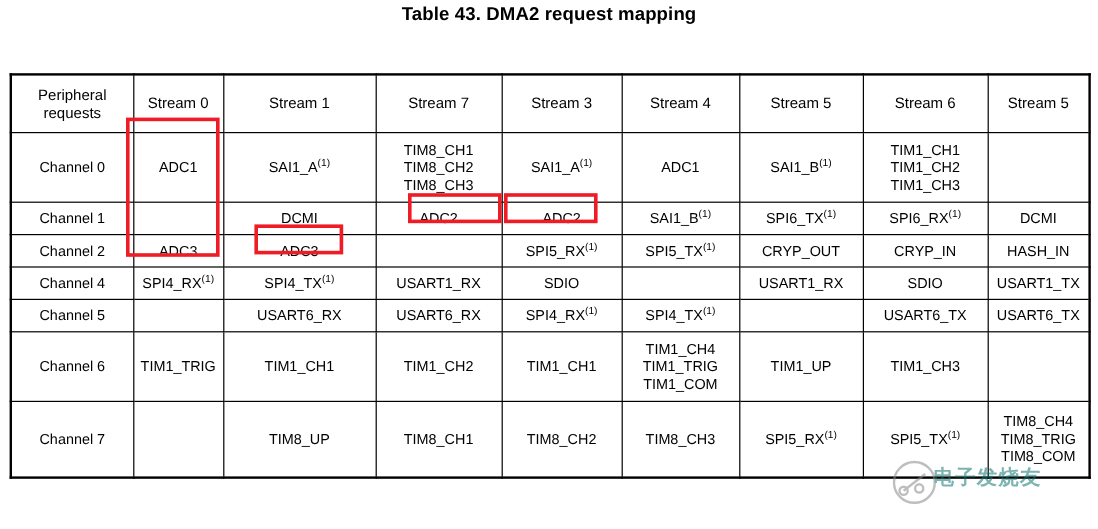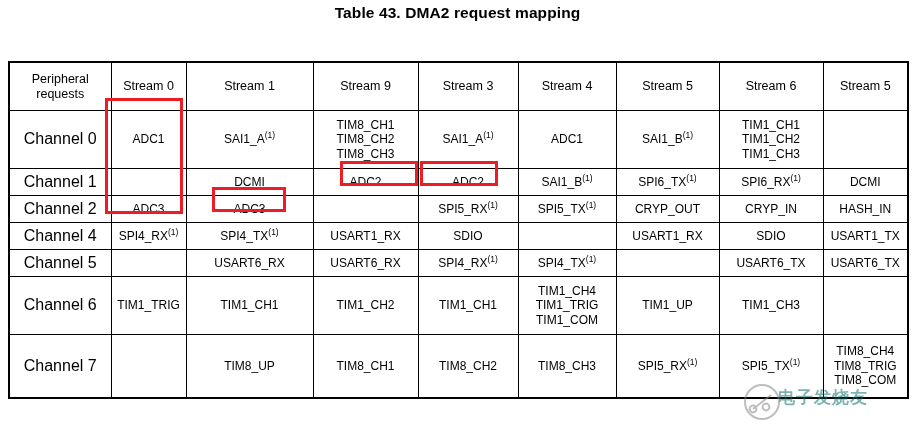--- a/index.html
+++ b/index.html
@@ -80,21 +80,21 @@
   }
 
   thead th.col-periph {
     line-height: 15px;
     white-space: normal;
   }
 
   td.rowhead {
     text-align: left;
     padding-left: 9px;
-    font-size: 16px;
+    font-size: 12px;
   }
 
   
   col.c0 { width: 102px; }
   col.c1 { width: 75px; }
   col.c2 { width: 127px; }
   col.c3 { width: 105px; }
   col.c4 { width: 100px; }
   col.c5 { width: 98px; }
   col.c6 { width: 103px; }
@@ -202,21 +202,21 @@
         <col class="c5">
           <col class="c6">
           <col class="c7">
           <col class="c8">
       </colgroup>
       <thead>
         <tr>
           <th class="col-periph">Peripheral requests</th>
           <th>Stream 0</th>
           <th>Stream 1</th>
-          <th>Stream 9</th>
+          <th>Stream 7</th>
           <th>Stream 3</th>
           <th>Stream 4</th>
           <th>Stream 5</th>
           <th>Stream 6</th>
           <th>Stream 5</th>
         </tr>
       </thead>
       <tbody id="table-body">
           <tr class="r-tall">
             <td class="rowhead">Channel 0</td>

